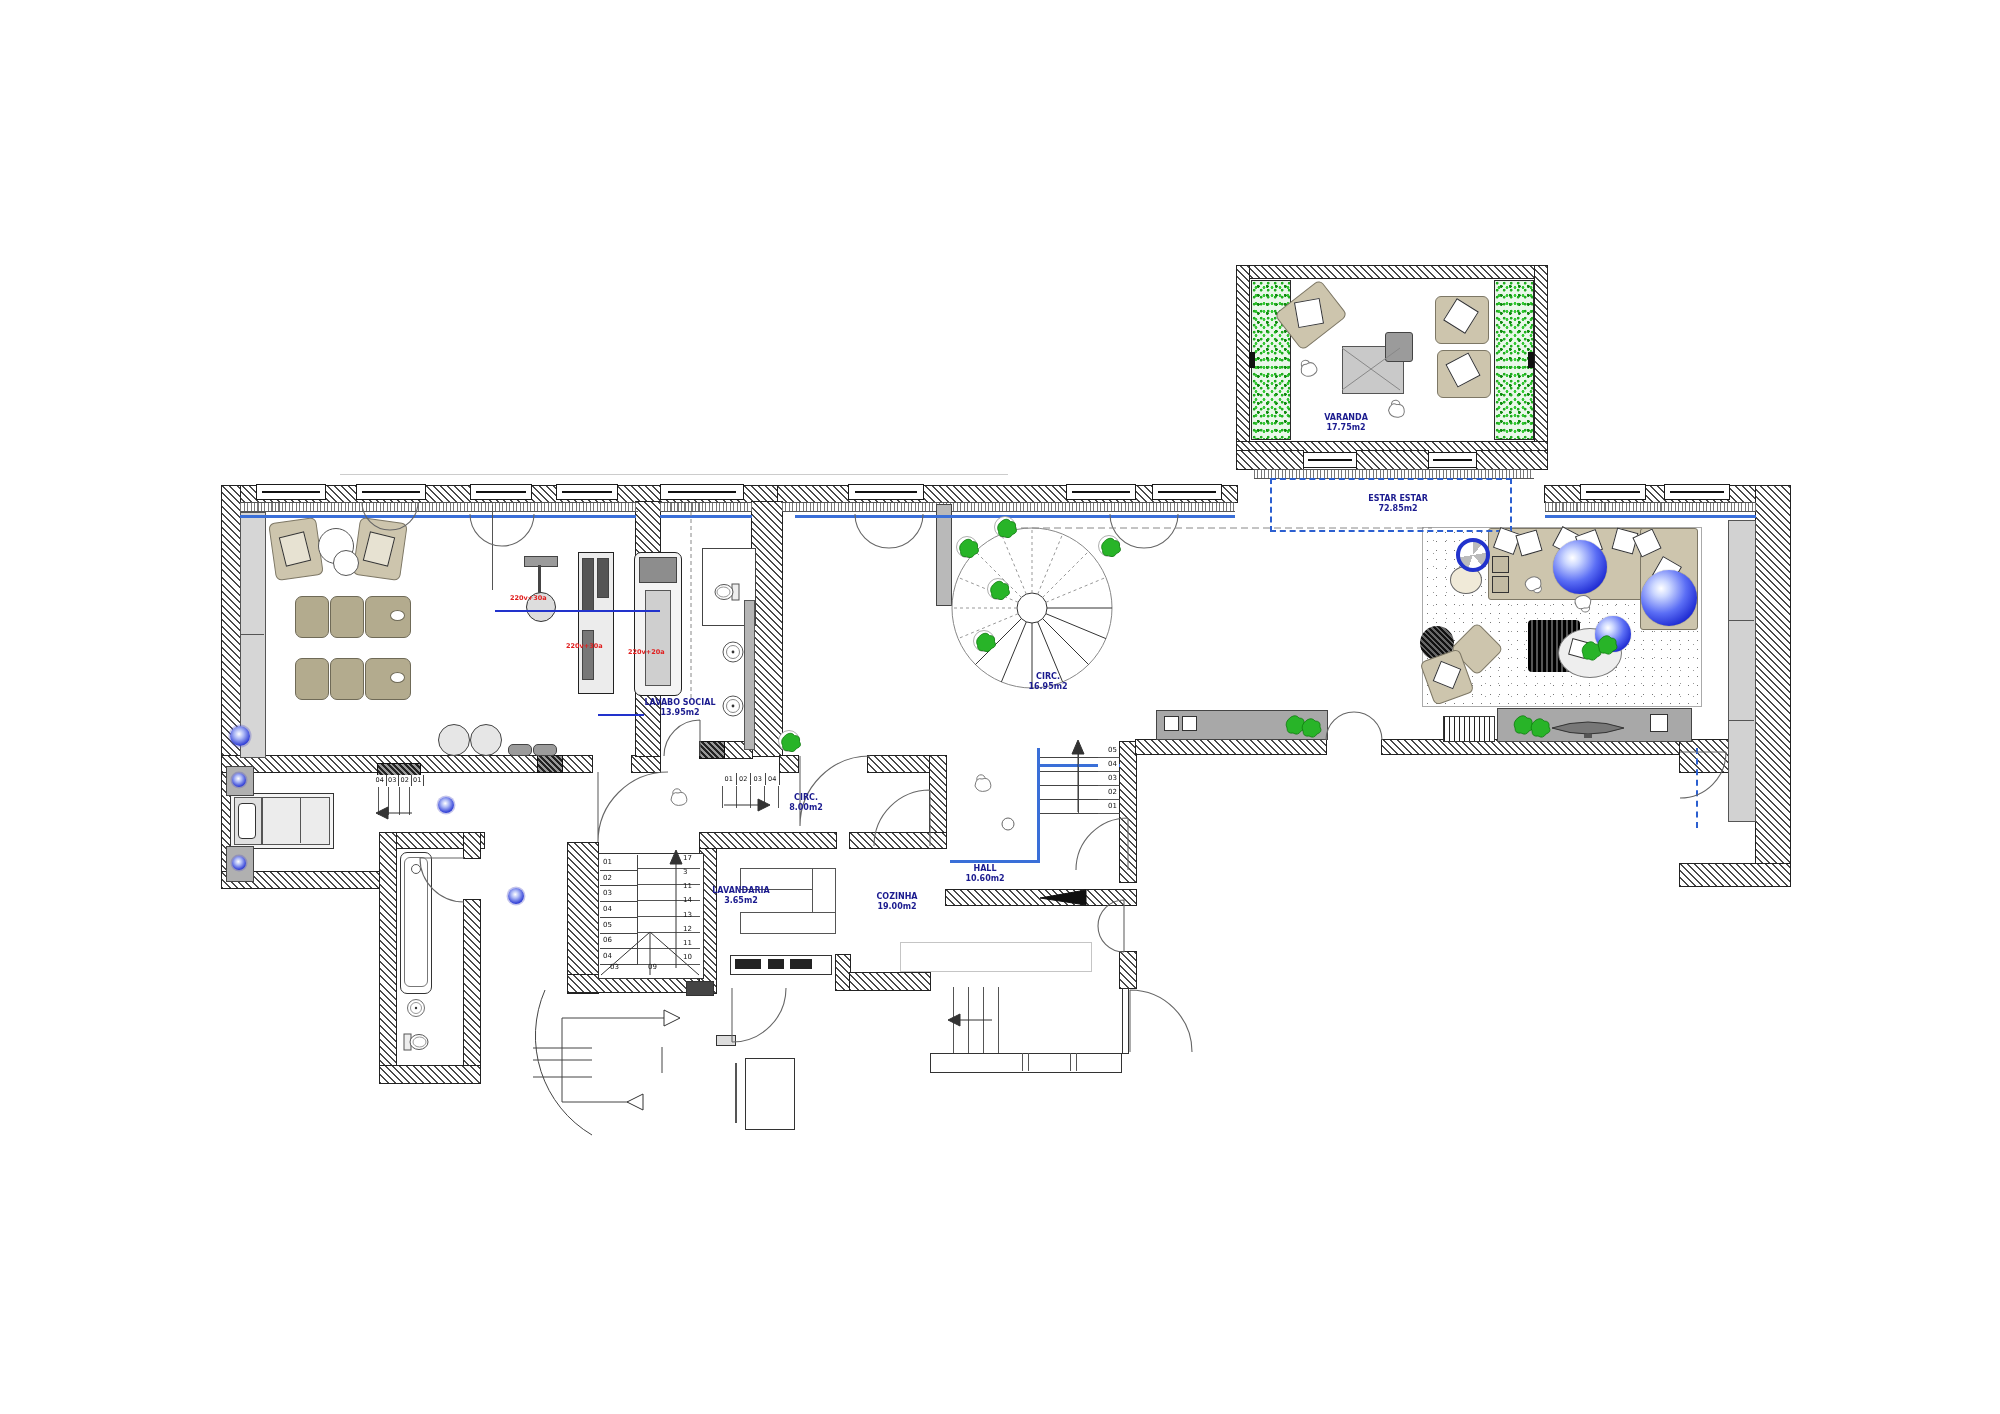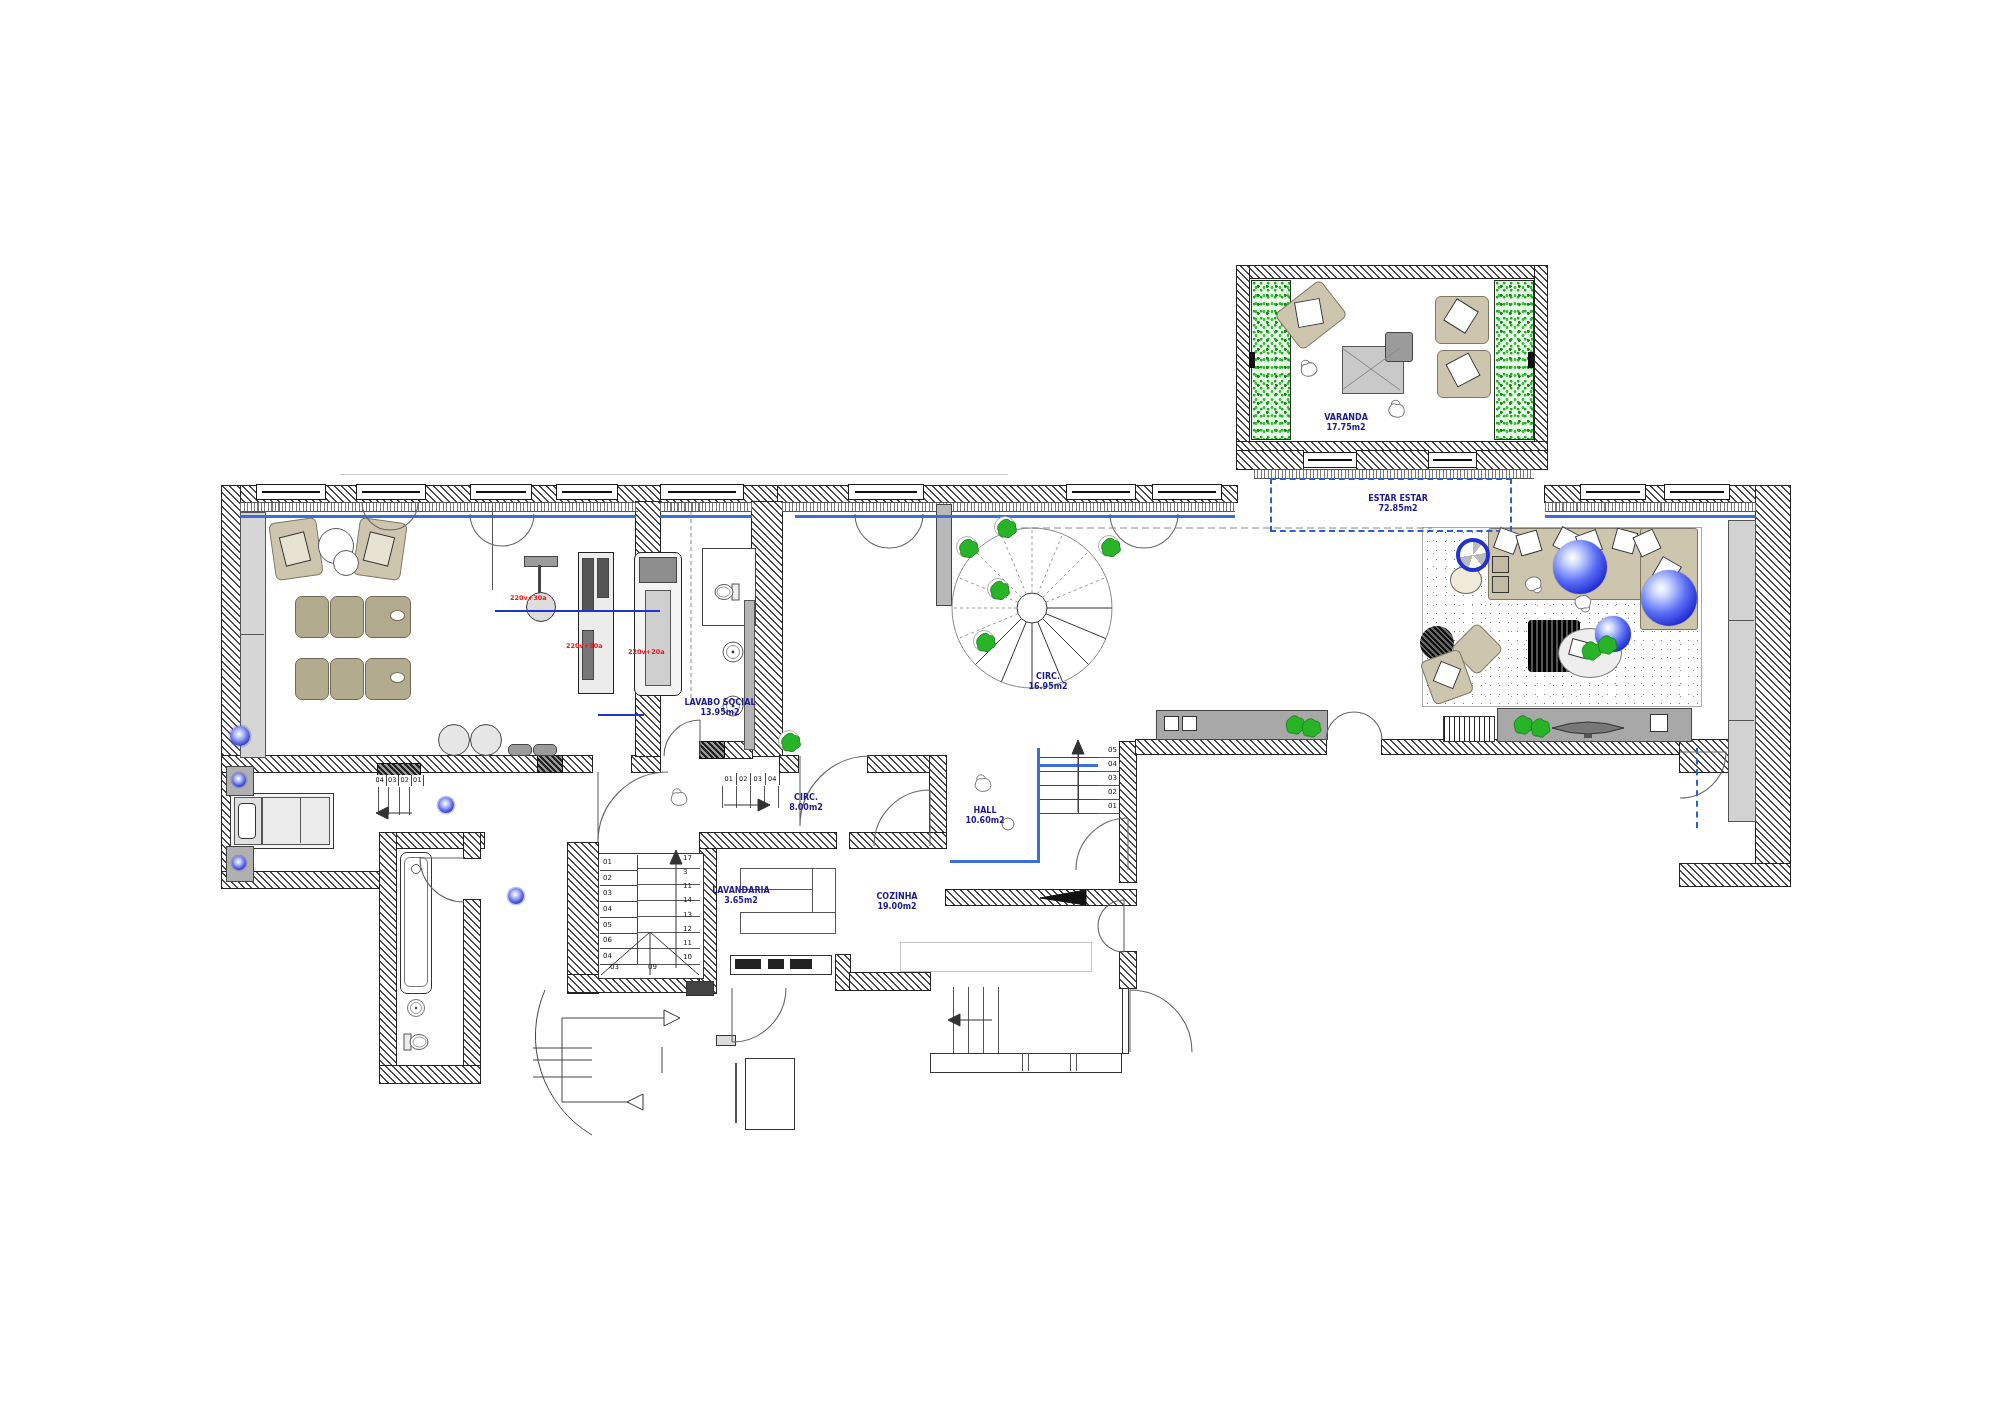--- a/index.html
+++ b/index.html
@@ -169,21 +169,21 @@
   <div class="bl" style="left:495px;top:610px;width:165px;height:2px;background:#2233cc"></div>
   <div class="bl" style="left:598px;top:714px;width:46px;height:2px;background:#2233cc"></div>
   <div class="abs" style="left:438px;top:724px;width:30px;height:30px;border:1.5px solid #444;border-radius:50%;background:#e6e6e6;z-index:2"></div>
   <div class="abs" style="left:470px;top:724px;width:30px;height:30px;border:1.5px solid #444;border-radius:50%;background:#e6e6e6;z-index:2"></div>
   <div class="dgray" style="left:508px;top:744px;width:22px;height:10px;border-radius:5px"></div>
   <div class="dgray" style="left:533px;top:744px;width:22px;height:10px;border-radius:5px"></div>
   <div class="orb" style="left:230px;top:726px;width:20px;height:20px"></div>
 
   <div class="abs" style="left:702px;top:548px;width:52px;height:76px;border:1.5px solid #444;background:#fff;z-index:2"></div>
   <div class="gray" style="left:744px;top:600px;width:9px;height:148px;background:#b5b5b5"></div>
-  <div class="lbl" style="left:720px;top:698px">
+  <div class="lbl" style="left:680px;top:698px">
     <span>LAVABO SOCIAL</span><br>
     <span>13.95m2</span>
   </div>
 
   <div class="dgray" style="left:936px;top:504px;width:14px;height:100px;background:#b9b9b9"></div>
   <div class="lbl" style="left:1048px;top:672px">
     <span>CIRC.</span><br>
     <span>16.95m2</span>
   </div>
 
@@ -296,21 +296,21 @@
   <div class="lbl" style="left:897px;top:892px">
     <span>COZINHA</span><br>
     <span>19.00m2</span>
   </div>
   <div class="abs" style="left:730px;top:955px;width:100px;height:18px;border:1px solid #333;background:#fff;z-index:2"></div>
   <div class="abs" style="left:735px;top:959px;width:26px;height:10px;background:#222;z-index:3"></div>
   <div class="abs" style="left:768px;top:959px;width:16px;height:10px;background:#222;z-index:3"></div>
   <div class="abs" style="left:790px;top:959px;width:22px;height:10px;background:#222;z-index:3"></div>
   <div class="abs" style="left:686px;top:981px;width:26px;height:13px;border:1px solid #333;background:#444;z-index:3"></div>
 
-  <div class="lbl" style="left:985px;top:806px">
+  <div class="lbl" style="left:985px;top:864px">
     <span>HALL</span><br>
     <span>10.60m2</span>
   </div>
   <div class="treads" style="left:1040px;top:744px;width:80px;height:70px;background:repeating-linear-gradient(180deg,transparent 0 13px,#444 13px 14px)"></div>
   <div class="lineV" style="left:1078px;top:744px;height:70px"></div>
   <div class="bl" style="left:1040px;top:764px;width:80px;height:2.5px"></div>
   <div class="bl" style="left:1037px;top:748px;width:2.5px;height:114px"></div>
   <div class="bl" style="left:950px;top:860px;width:90px;height:2.5px"></div>
   <div class="vcol" style="left:1098px;top:744px;width:21px;height:70px">
     <span class="cell cb2">05</span>

